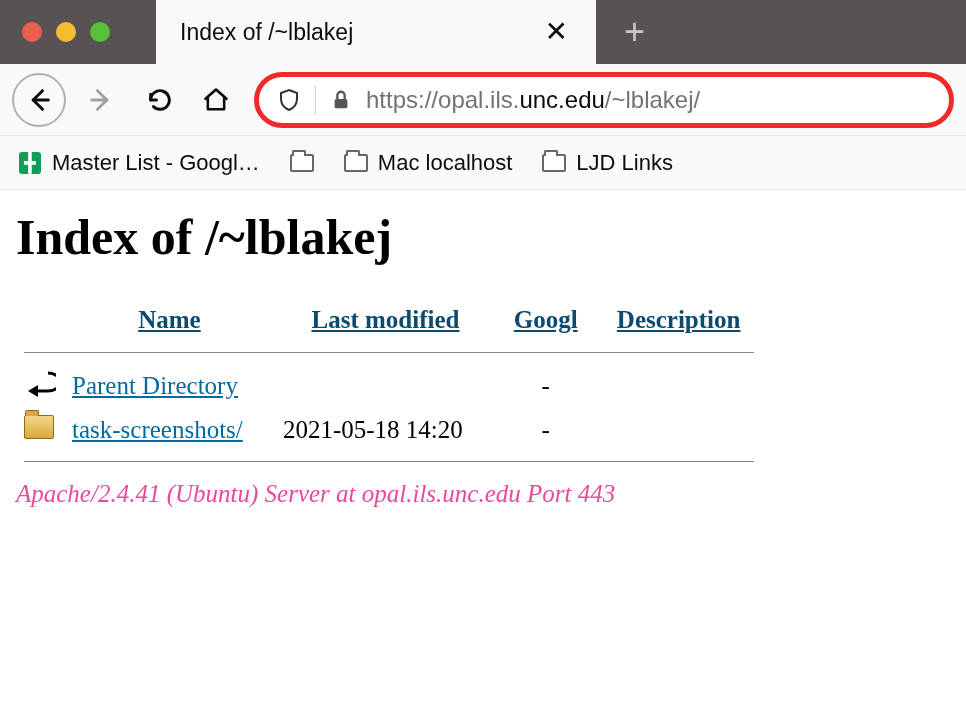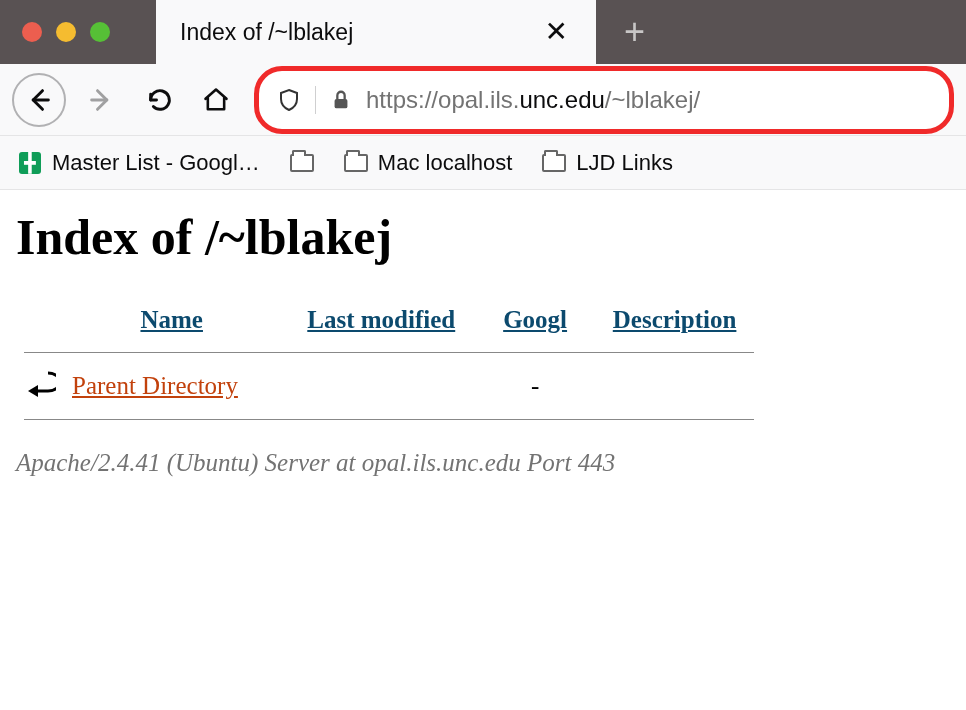--- a/index.html
+++ b/index.html
@@ -92,21 +92,21 @@
   width: 48px;
   height: 48px;
   display: flex;
   align-items: center;
   justify-content: center;
   cursor: pointer;
 }
 .toolbar-btn svg { width: 28px; height: 28px; }
 .url-box {
   flex: 1;
-  height: 68px;
+  height: 56px;
   border: 5px solid #f02a2a;
   border-radius: 28px;
   display: flex;
   align-items: center;
   padding: 0 18px;
   margin-left: 6px;
   background: #fff;
   gap: 14px;
 }
 .url-box .divider {
@@ -199,21 +199,21 @@
 }
 .listing-table th a {
   color: #0c4a6e;
   text-decoration: underline;
 }
 .listing-table td {
   padding: 6px 8px;
   vertical-align: middle;
 }
 .listing-table td a {
-  color: #c2410c;
+  color: #0369a1;
   text-decoration: underline;
 }
 .listing-table hr {
   border: none;
   border-top: 1px solid #888;
   margin: 4px 0;
 }
 .icon-cell { width: 40px; }
 .folder-yellow {
   width: 30px;
@@ -233,22 +233,22 @@
   height: 5px;
   background: #d9a93e;
   border: 1px solid #8a6d1f;
   border-bottom: none;
   border-radius: 2px 2px 0 0;
 }
 .dash-cell { text-align: center; padding: 6px 24px; }
 .footer {
   font-style: italic;
   font-size: 25px;
-  margin-top: 19px;
-  color: #737373;
+  margin-top: 8px;
+  color: #ec4899;
 }
 .hr-wide { width: 730px; }
 </style>
 </head>
 <body>
 
 <div class="titlebar">
   <div class="traffic-lights">
     <div class="traffic-light tl-red"></div>
     <div class="traffic-light tl-yellow"></div>
@@ -347,20 +347,27 @@
           <path d="M24 4 A12 9 0 0 1 24 22 L12 22" stroke="#000" stroke-width="3" fill="none"></path>
           <path d="M14 16 L4 22 L14 28 Z" fill="#000"></path>
         </svg>
       </td>
       <td><a href="#">Parent Directory</a></td>
       <td></td>
       <td class="dash-cell">-</td>
       <td></td>
     </tr>
     <tr>
+      <td class="icon-cell"><span class="folder-yellow"></span></td>
+      <td><a href="#">task-screenshots/</a></td>
+      <td>2021-05-18 14:20</td>
+      <td class="dash-cell">-</td>
+      <td></td>
+    </tr>
+    <tr>
           <td colspan="5">
             <hr class="hr-wide">
           </td>
         </tr>
   </tbody>
     </table>
 
   <div class="footer">Apache/2.4.41 (Ubuntu) Server at opal.ils.unc.edu Port 443</div>
 </div>
 

